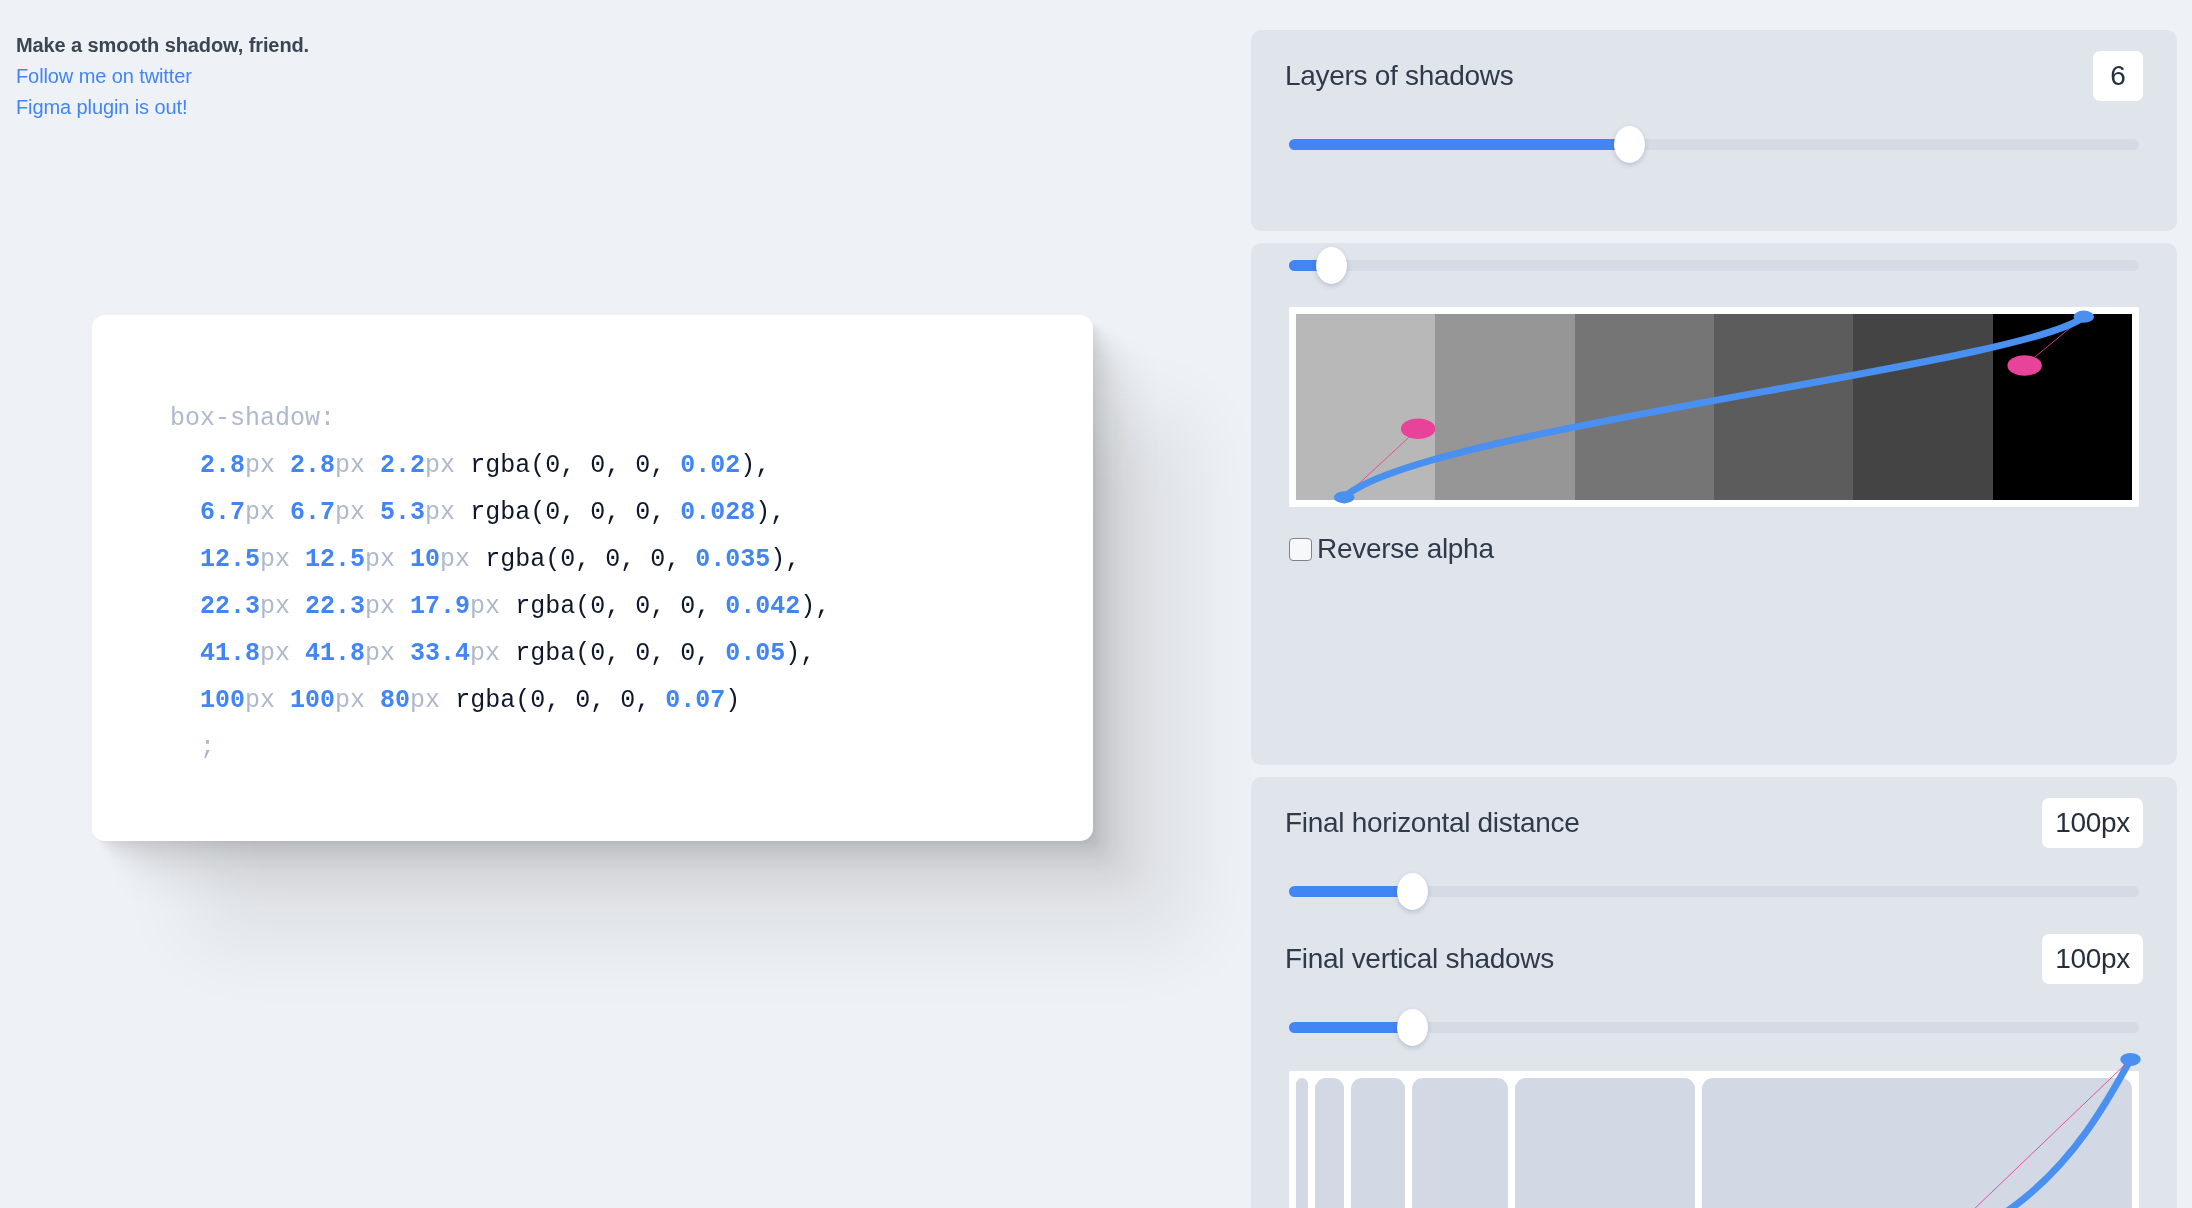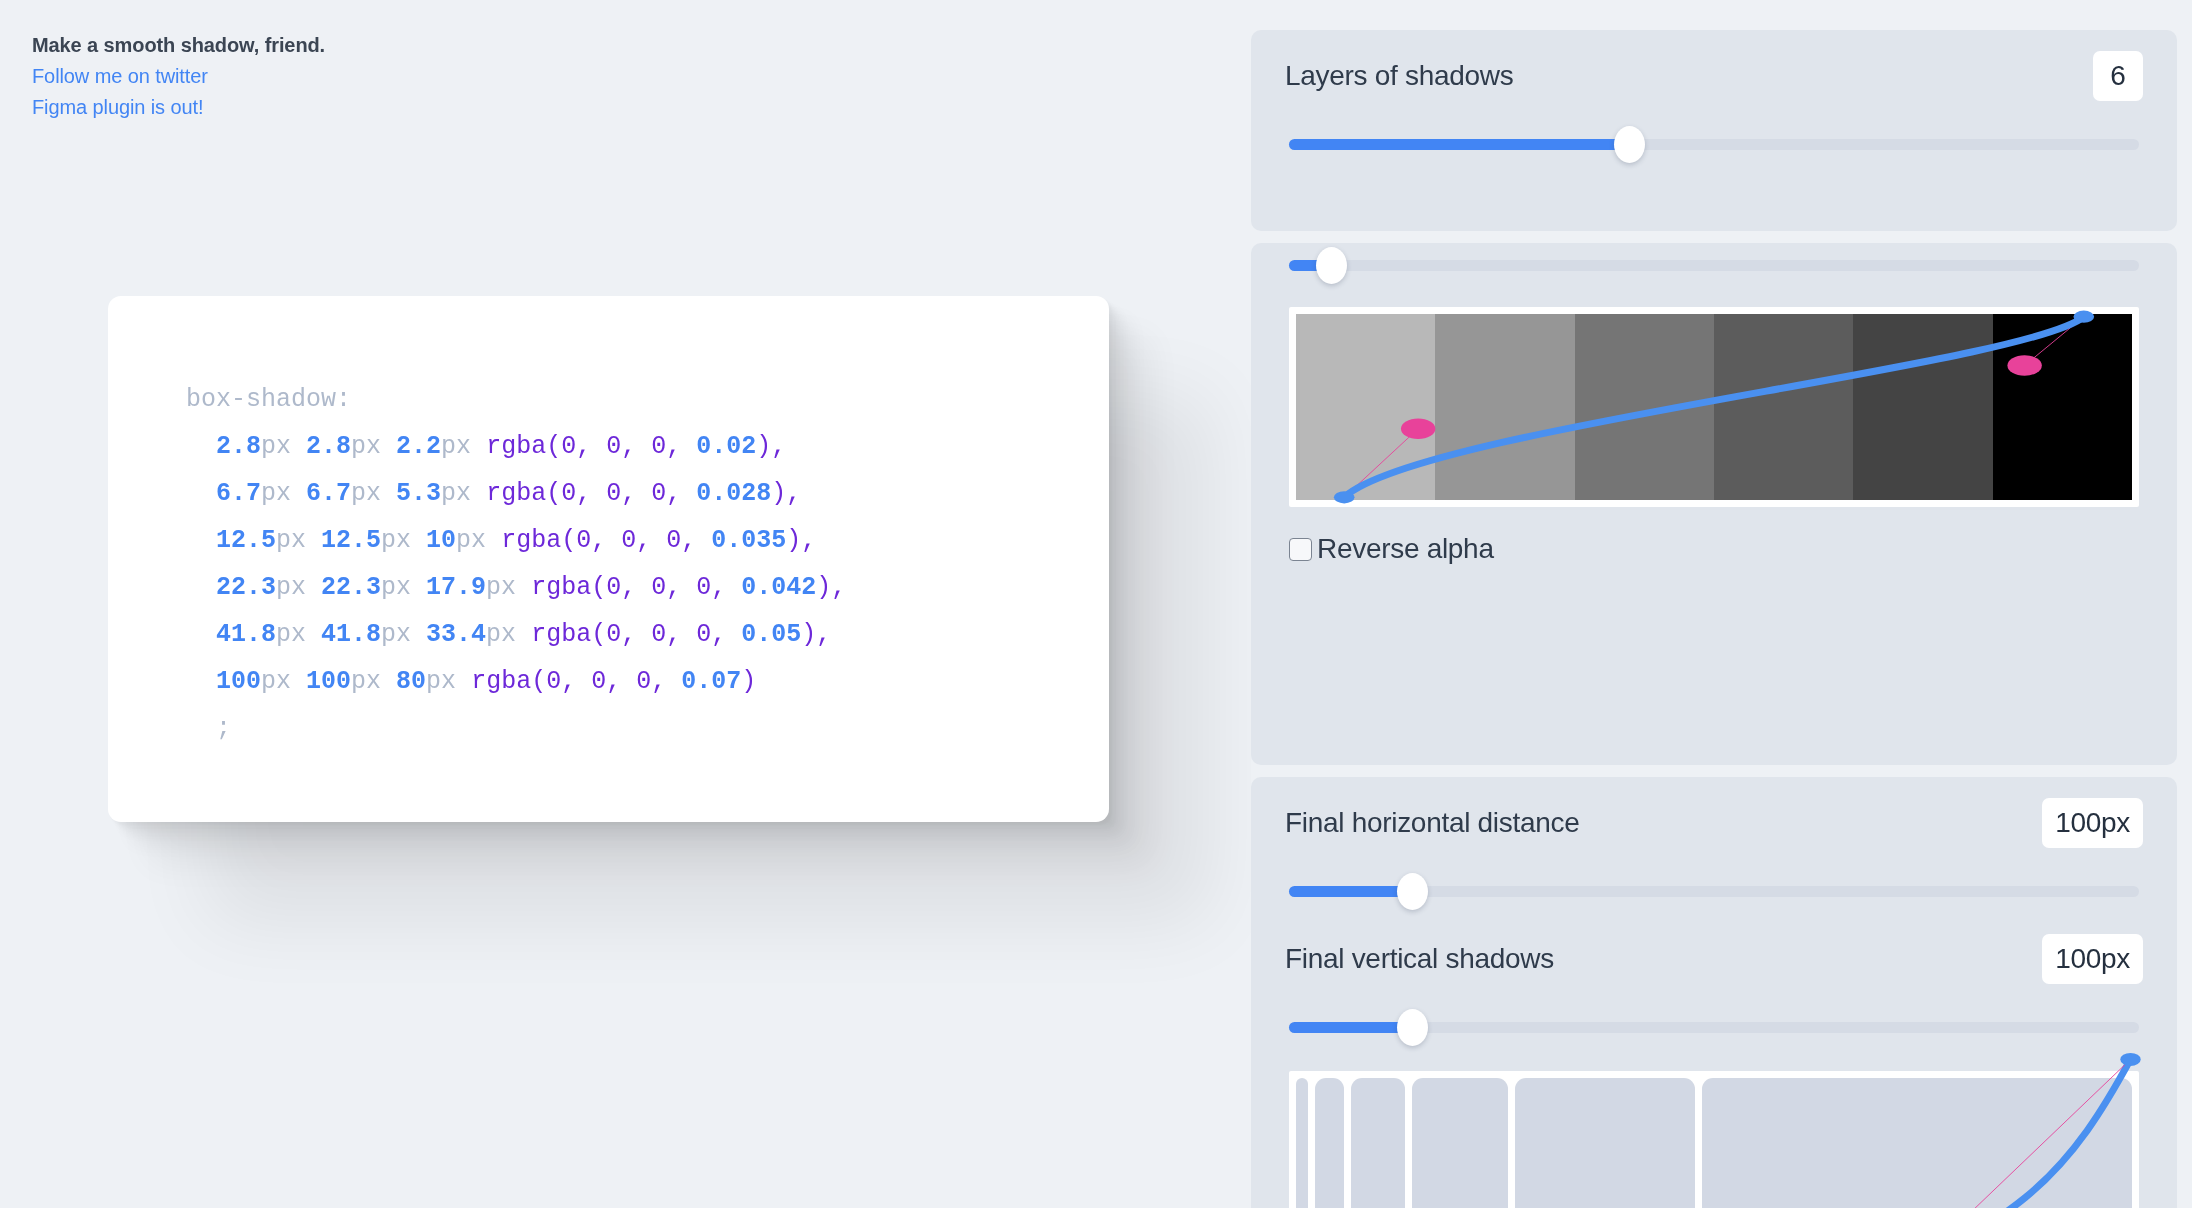--- a/index.html
+++ b/index.html
@@ -16,21 +16,21 @@
   .app {
     position: relative;
     width: 2192px;
     height: 1208px;
     background: #eef1f5;
   }
 
   
   .left-pane {
     position: absolute;
-    left: 16px; top: 0;
+    left: 0; top: 0;
     width: 1251px;
     height: 1208px;
     background: #eef1f5;
   }
 
   .intro {
     position: absolute;
     left: 16px;
     top: 30px;
     width: 600px;
@@ -76,21 +76,21 @@
     font-family: "Liberation Mono", "DejaVu Sans Mono", monospace;
     font-size: 25px;
     line-height: 47px;
     color: #aeb9cb;
     white-space: pre;
     letter-spacing: 0px;
   }
   .code .prop { color: #aeb9cb; }
   .code .num  { color: #4285f4; font-weight: bold; }
   .code .unit { color: #aeb9cb; }
-  .code .fn   { color: #6d28d9; }
+  .code .fn   { color: #0f172a; }
   .code-line { display: block; }
   .code-indent { padding-left: 30px; }
 
   
   .right-pane {
     position: absolute;
     left: 1251px;
     top: 0;
     width: 941px;
     height: 1208px;
@@ -257,21 +257,21 @@
 <div class="app">
 
   <div class="left-pane">
 
     <div class="intro">
       <div class="intro-title">Make a smooth shadow, friend.</div>
       <a class="intro-link" href="#">Follow me on twitter</a>
       <a class="intro-link" href="#">Figma plugin is out!</a>
     </div>
 
-    <div class="preview-card" id="preview-card" style="box-shadow: rgba(0, 0, 0, 0.02) 2.8px 2.8px 2.2px, rgba(0, 0, 0, 0.027) 6.7px 6.7px 5.3px, rgba(0, 0, 0, 0.035) 12.5px 12.5px 10px, rgba(0, 0, 0, 0.043) 22.3px 22.3px 17.9px, rgba(0, 0, 0, 0.05) 41.8px 41.8px 33.4px, rgba(0, 0, 0, 0.07) 100px 100px 80px;">
+    <div class="preview-card" id="preview-card" style="box-shadow: rgba(0, 0, 0, 0.02) 2.8px 2.8px 2.2px, rgba(0, 0, 0, 0.027) 6.7px 6.7px 5.3px, rgba(0, 0, 0, 0.035) 12.5px 12.5px 10px, rgba(0, 0, 0, 0.043) 22.3px 22.3px 17.9px, rgba(0, 0, 0, 0.05) 41.8px 41.8px 33.4px, rgba(0, 0, 0, 0.07) 100px 100px 80px; margin-top: 19px;">
       <div class="code" id="code-output"><span class="code-line prop">box-shadow:</span><span class="code-line code-indent"><span class="num">2.8</span><span class="unit">px</span> <span class="num">2.8</span><span class="unit">px</span> <span class="num">2.2</span><span class="unit">px</span> <span class="fn">rgba(0, 0, 0, </span><span class="num">0.02</span><span class="fn">),</span></span><span class="code-line code-indent"><span class="num">6.7</span><span class="unit">px</span> <span class="num">6.7</span><span class="unit">px</span> <span class="num">5.3</span><span class="unit">px</span> <span class="fn">rgba(0, 0, 0, </span><span class="num">0.028</span><span class="fn">),</span></span><span class="code-line code-indent"><span class="num">12.5</span><span class="unit">px</span> <span class="num">12.5</span><span class="unit">px</span> <span class="num">10</span><span class="unit">px</span> <span class="fn">rgba(0, 0, 0, </span><span class="num">0.035</span><span class="fn">),</span></span><span class="code-line code-indent"><span class="num">22.3</span><span class="unit">px</span> <span class="num">22.3</span><span class="unit">px</span> <span class="num">17.9</span><span class="unit">px</span> <span class="fn">rgba(0, 0, 0, </span><span class="num">0.042</span><span class="fn">),</span></span><span class="code-line code-indent"><span class="num">41.8</span><span class="unit">px</span> <span class="num">41.8</span><span class="unit">px</span> <span class="num">33.4</span><span class="unit">px</span> <span class="fn">rgba(0, 0, 0, </span><span class="num">0.05</span><span class="fn">),</span></span><span class="code-line code-indent"><span class="num">100</span><span class="unit">px</span> <span class="num">100</span><span class="unit">px</span> <span class="num">80</span><span class="unit">px</span> <span class="fn">rgba(0, 0, 0, </span><span class="num">0.07</span><span class="fn">)</span></span><span class="code-line code-indent prop">;</span></div>
     </div>
 
   </div>
 
   <div class="right-pane">
 
     <div class="card" style="top:30px; height:201px;">
       <div class="card-row" style="height:92px;gap:44px;">
         <span class="card-label">Layers of shadows</span>

